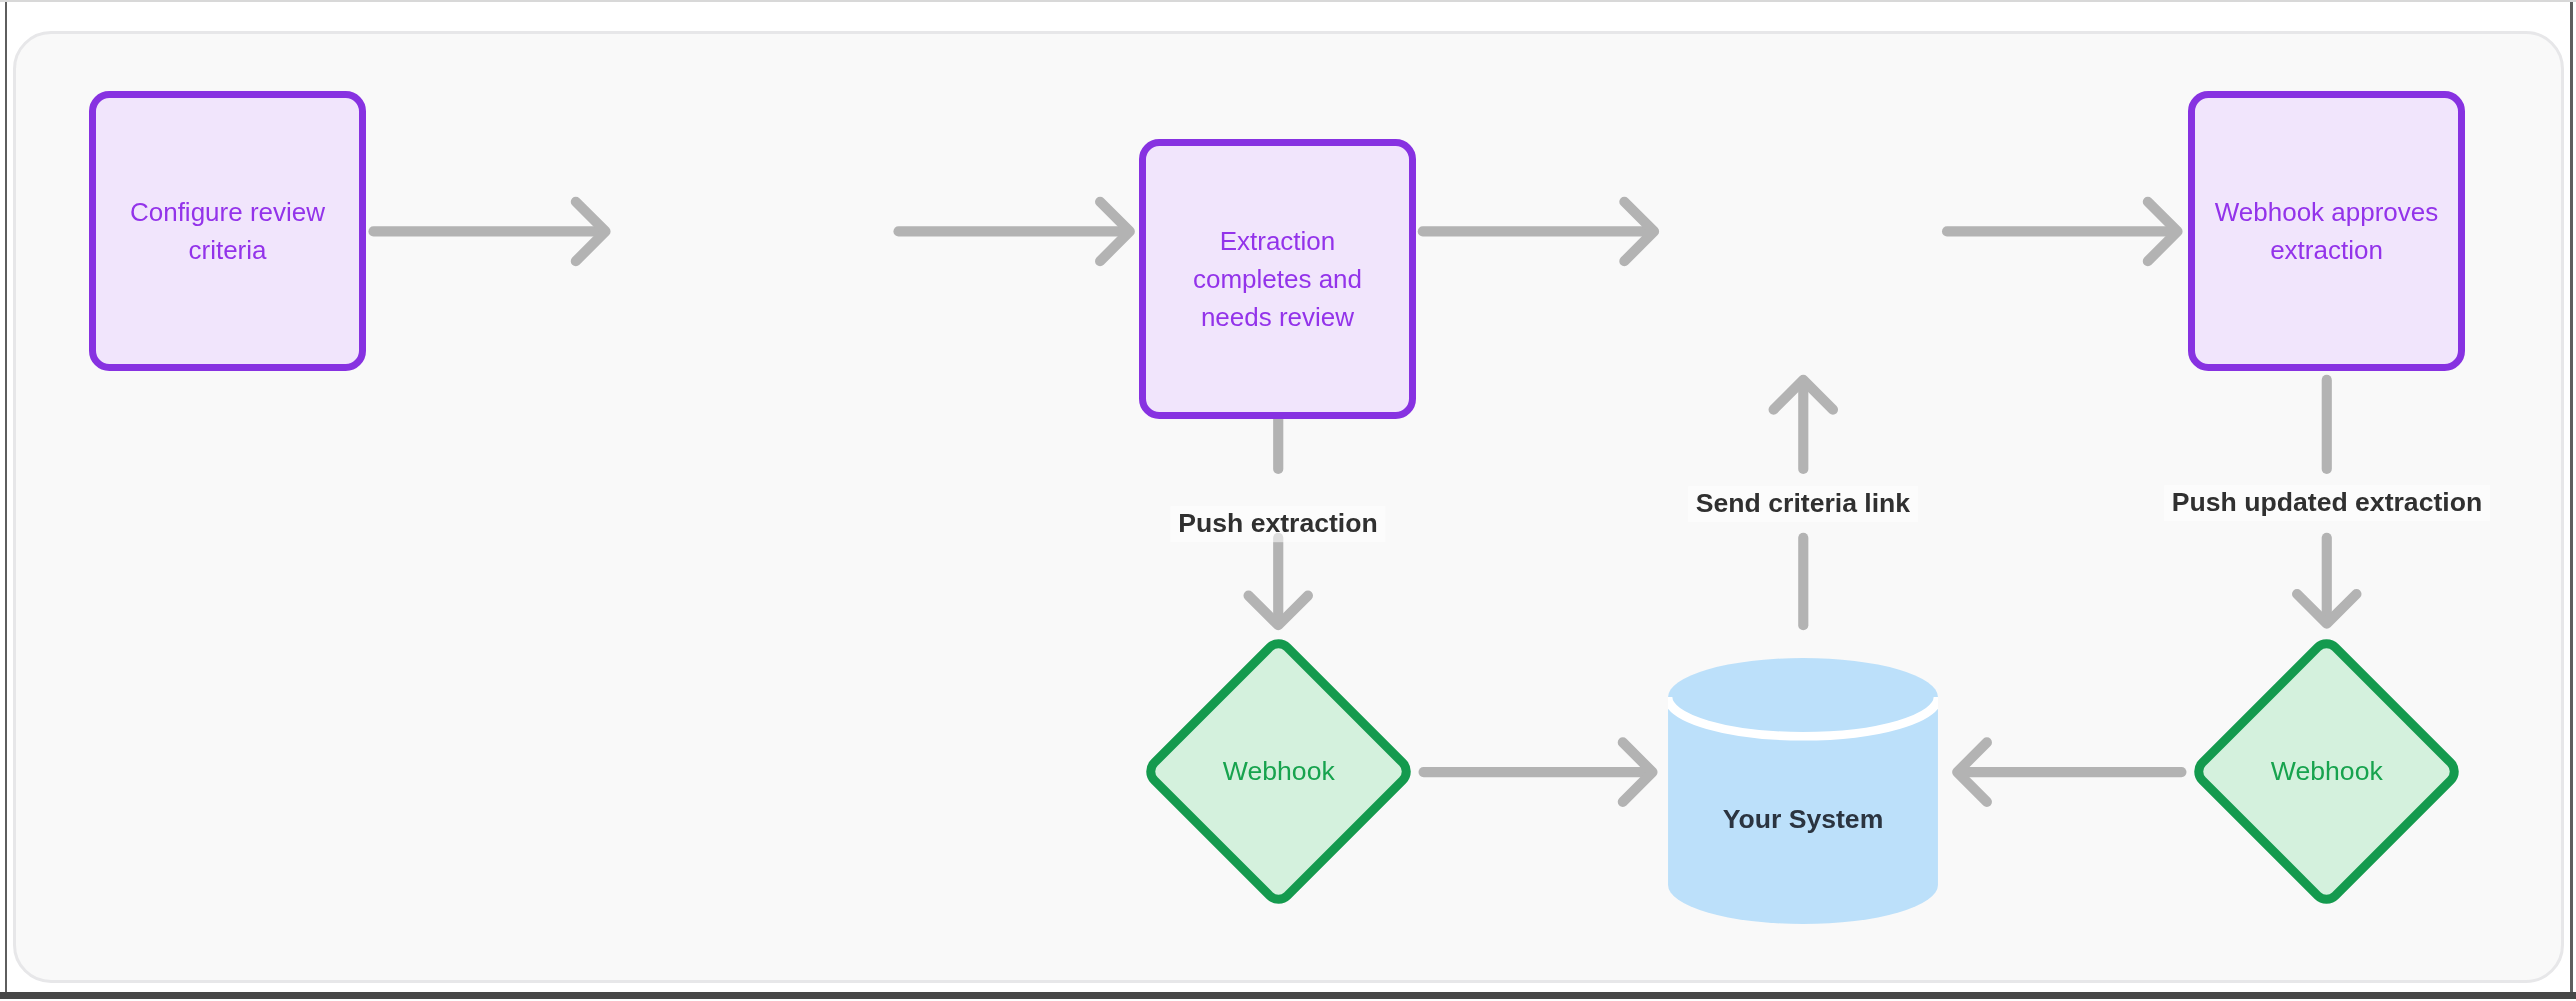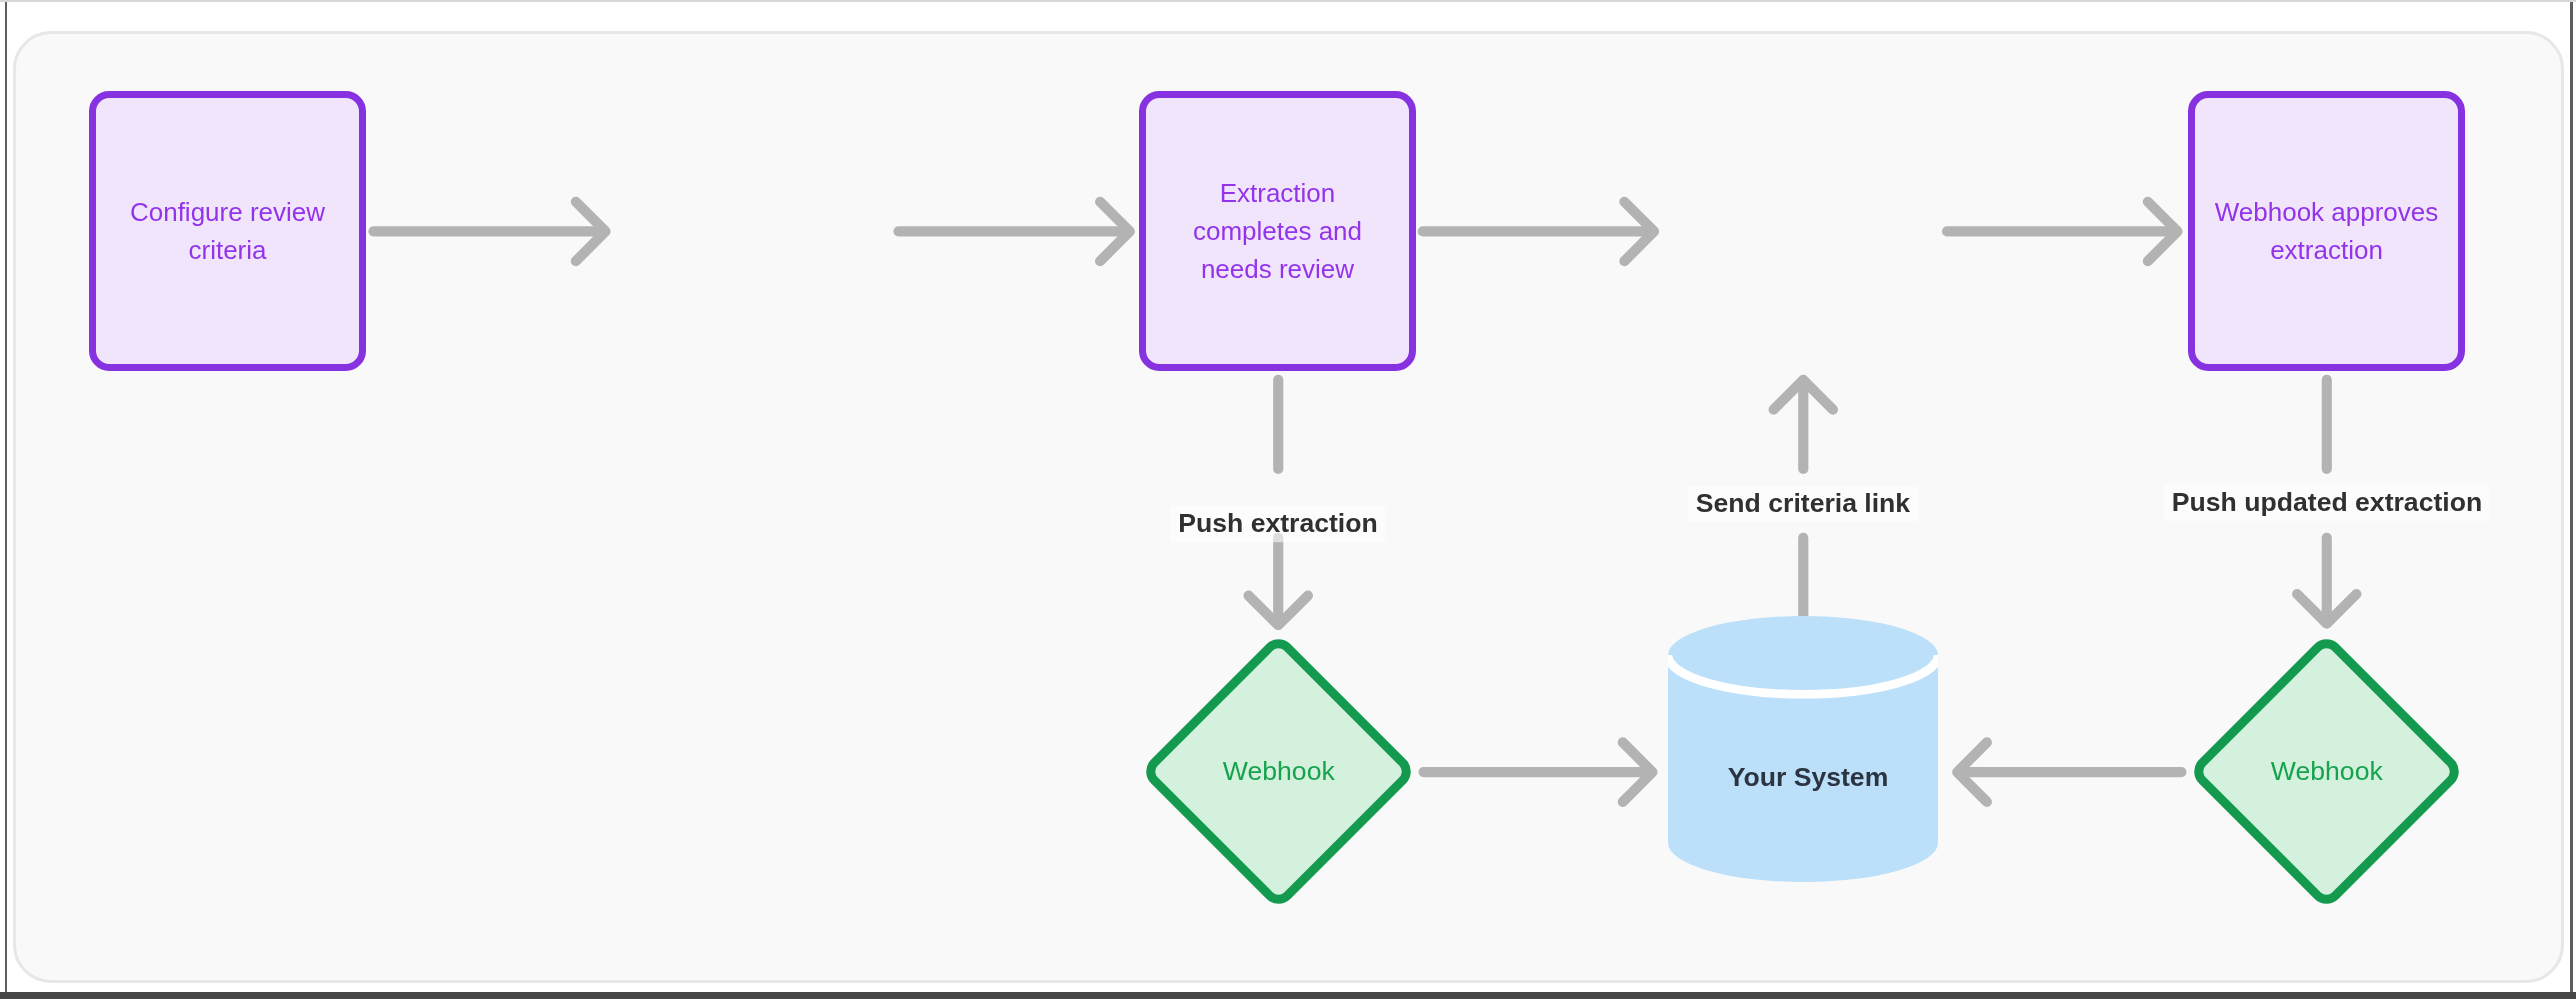--- a/index.html
+++ b/index.html
@@ -51,21 +51,21 @@
     z-index: 2;
   }
   .step .step-label {
     color: #9333ea;
     font-size: 26px;
     line-height: 38px;
     font-weight: 400;
   }
   #step-1 { left: 89px; }
   #step-2 { left: 615px; }
-  #step-3 { left: 1139px; }
+  #step-3 { left: 1139px; margin-top: 48px; }
   #step-4 { left: 1664px; }
   #step-5 { left: 2188px; }
   #step-1 .step-label { max-width: 219px; }
   #step-2 .step-label { max-width: 203px; }
   #step-3 .step-label { max-width: 219px; }
   #step-4 .step-label { max-width: 195px; }
   #step-5 .step-label { max-width: 236px; }
 
   
   .diamond {
@@ -87,24 +87,23 @@
     transform: rotate(-45deg);
     color: #17a34e;
     font-size: 26.6px;
     font-weight: 400;
     white-space: nowrap;
   }
 
   
   .cylinder {
     position: absolute;
-    left: 1668px; top: 616px;
+    left: 1668px; top: 658px;
     width: 270px; height: 266px;
     z-index: 2;
-    padding-left: 10px;
   }
   .cylinder svg { position:absolute; left:0; top:0; }
   .cylinder .cylinder-label {
     position: absolute;
     left: 0; top: 146px;
     width: 100%;
     text-align: center;
     color: #2b3440;
     font-size: 26.6px;
     font-weight: 700;

